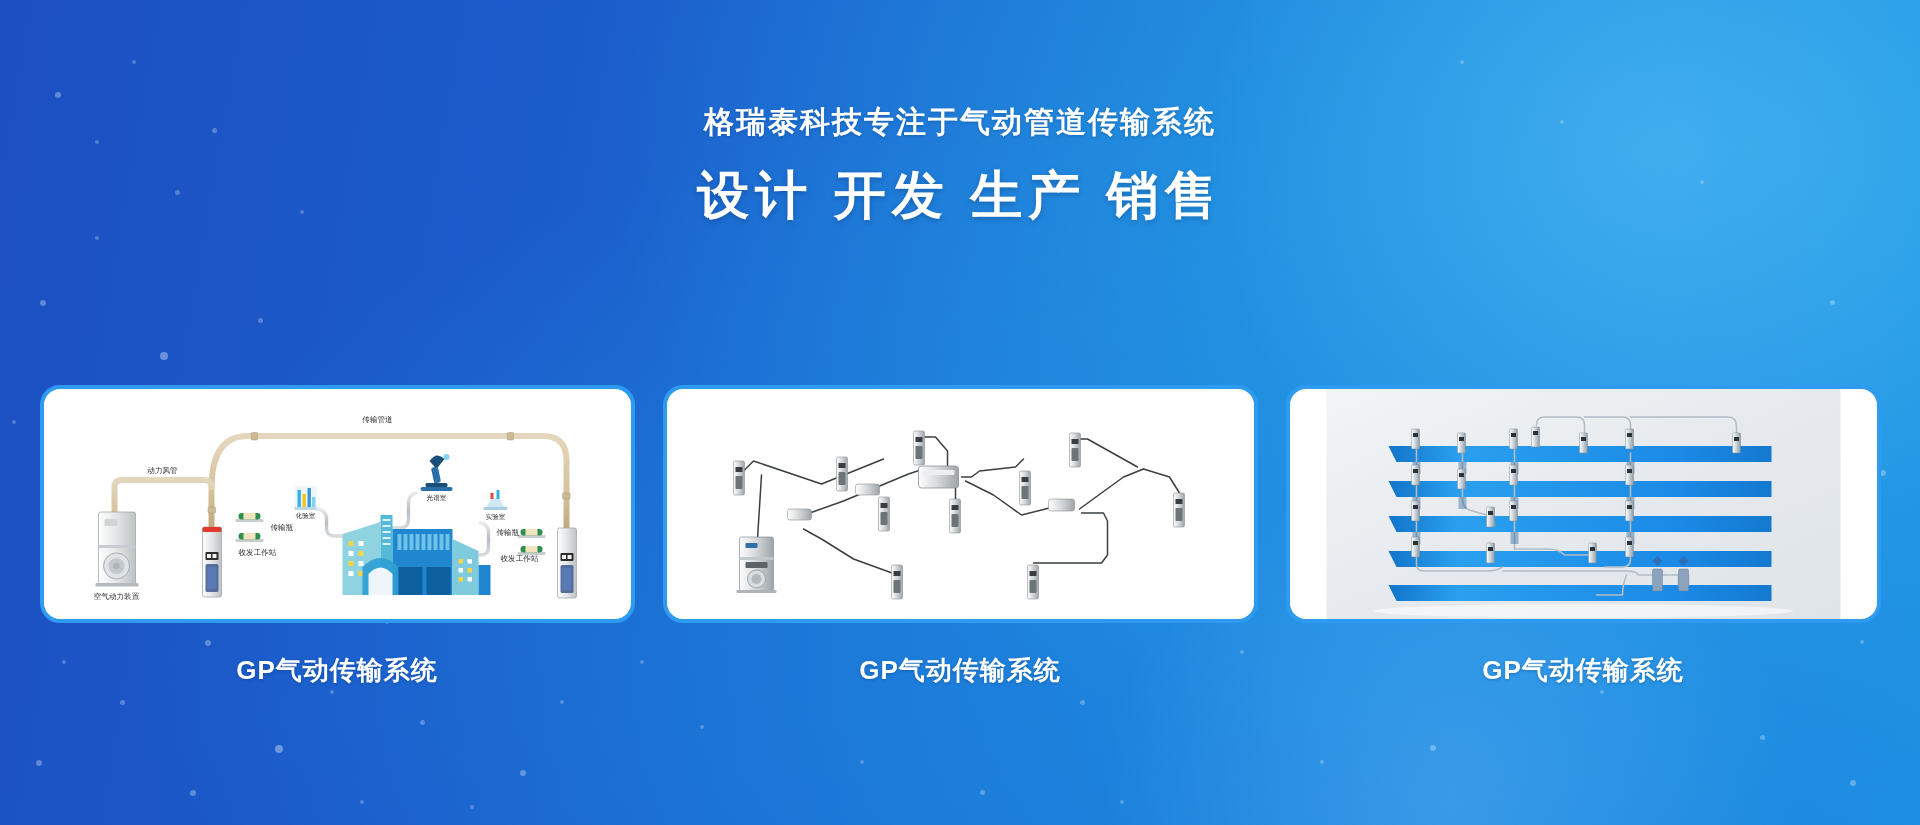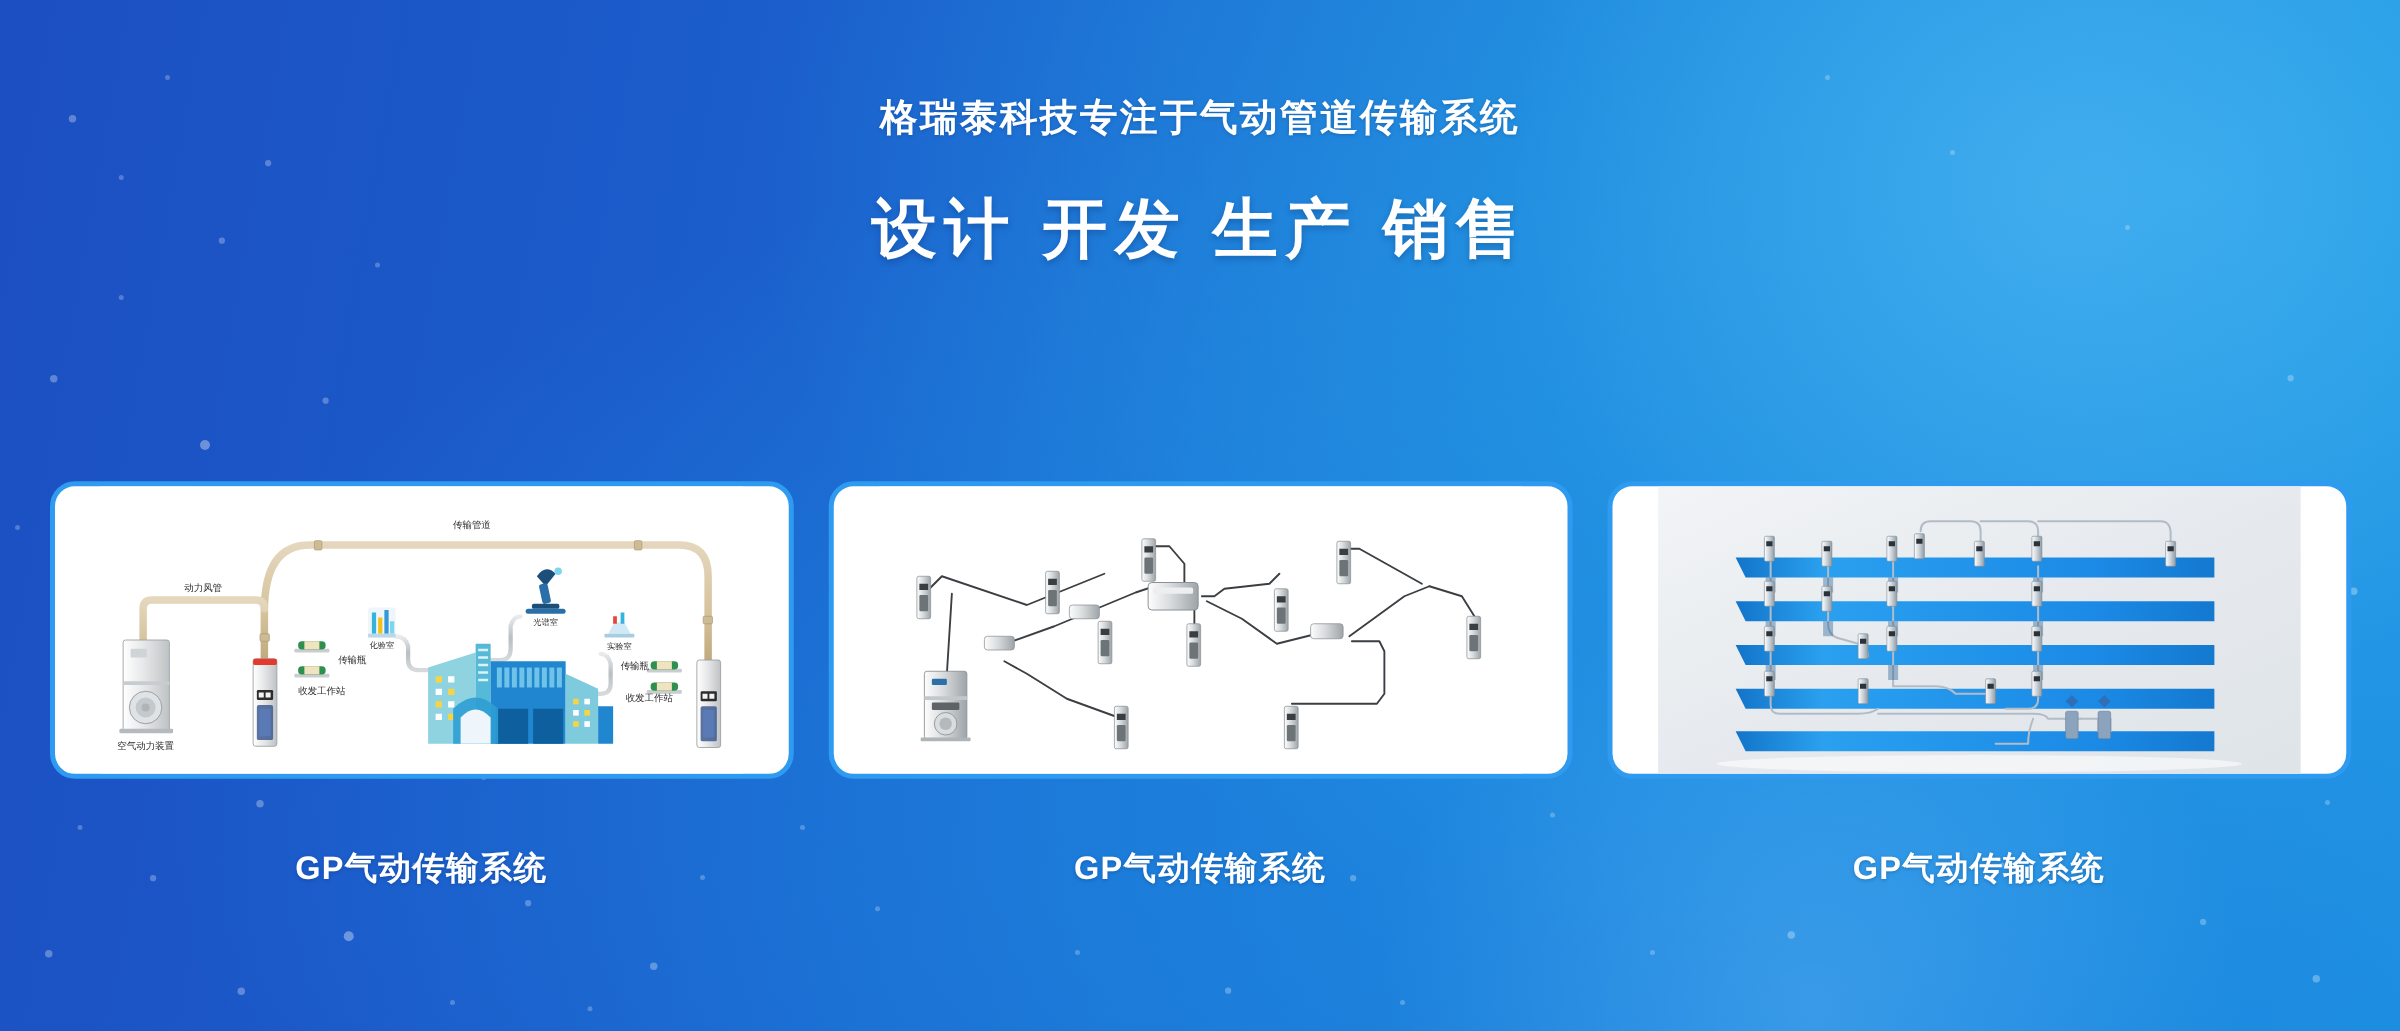--- a/index.html
+++ b/index.html
@@ -25,27 +25,27 @@
     pointer-events:none;
   }
   .g1{ width:900px;height:900px; right:-180px; top:-300px; }
   .g2{ width:700px;height:700px; right:120px; bottom:-330px; }
 
   .dot{ position:absolute; border-radius:50%; background:rgba(255,255,255,.55); }
 
   
   .head{ position:absolute; left:0; right:0; top:0; text-align:center; }
   .kicker{
-    margin-top:74px;
+    margin-top:102px;
     font-size:30px; font-weight:bold; color:#ffffff;
     letter-spacing:2px;
     text-shadow:0 1px 3px rgba(0,30,80,.25);
   }
   .title{
-    margin-top:34px;
+    margin-top:18px;
     font-size:52px; font-weight:bold; color:#ffffff;
     letter-spacing:6px;
     text-shadow:0 2px 5px rgba(0,30,80,.28);
   }
   .sub{
     margin-top:46px;
     font-size:26px; color:#ffffff; font-weight:400;
     letter-spacing:1px;
     text-shadow:0 1px 3px rgba(0,30,80,.22);
   }
@@ -58,21 +58,21 @@
   .card-wrap{ width:595px; }
   .card{
     height:238px;
     border:4px solid #2e9af0;
     border-radius:20px;
     background:#ffffff;
     overflow:hidden;
     position:relative;
   }
   .caption{
-    margin-top:54px;
+    margin-top:30px;
     text-align:center;
     font-size:26px; font-weight:bold; color:#ffffff;
     letter-spacing:1px;
     text-shadow:0 1px 3px rgba(0,30,80,.3);
   }
 
   svg{ display:block; width:100%; height:100%; }
   .lbl{ font-family:"Liberation Sans","DejaVu Sans",sans-serif; font-size:7.6px; fill:#2b2b2b; }
   .lbl-sm{ font-family:"Liberation Sans","DejaVu Sans",sans-serif; font-size:6.6px; fill:#2b2b2b; }
 </style>

